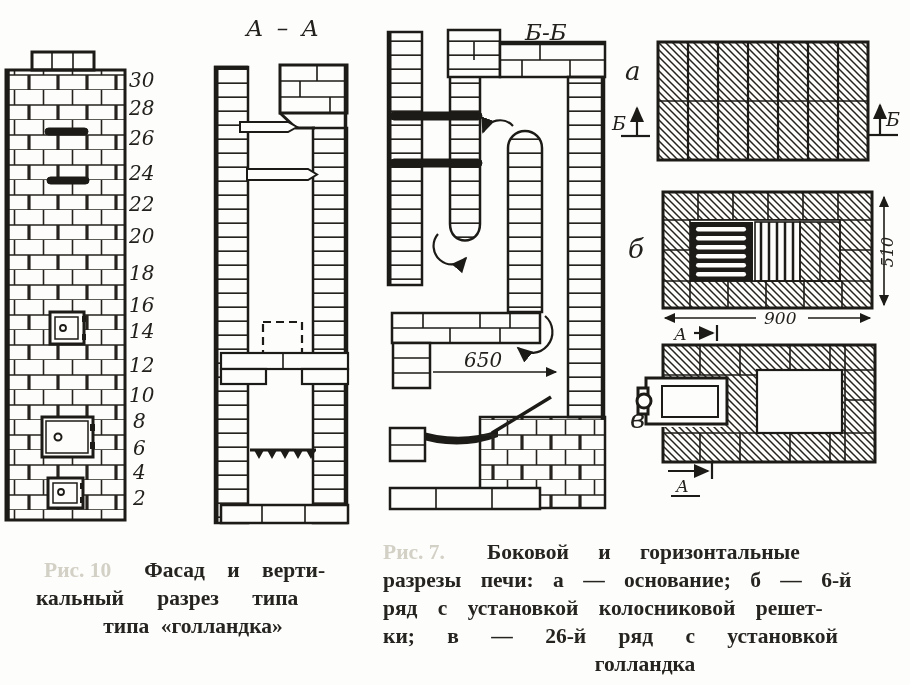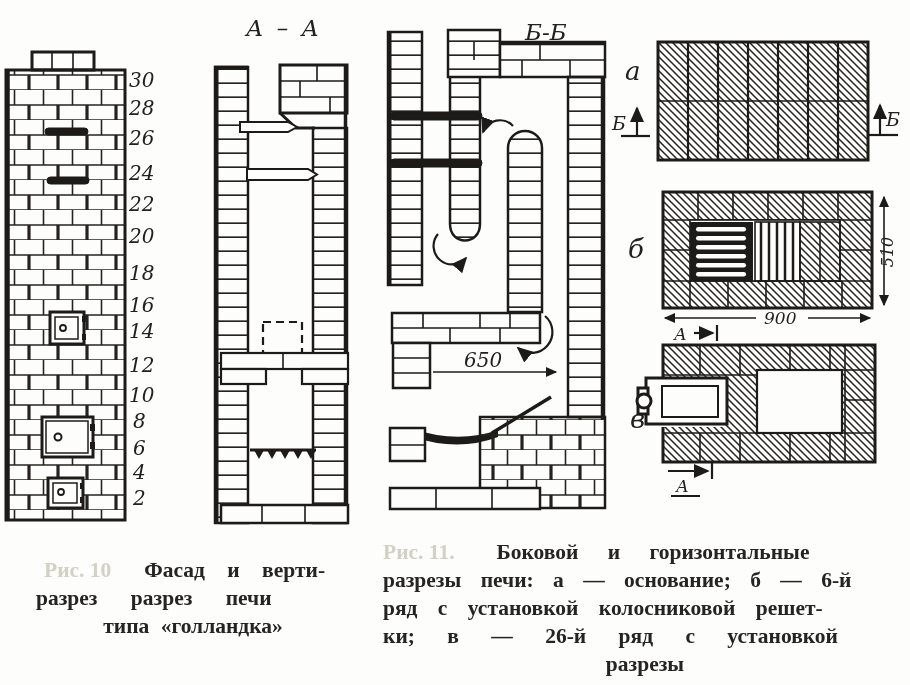--- a/index.html
+++ b/index.html
@@ -262,28 +262,28 @@
       <line x1="671" y1="496" x2="700" y2="496" stroke-width="2"></line>
     </g>
   </g>
 </svg>
 
 <div class="cap cap-left">
   <div class="cap-line l1">
     <span class="faint">Рис. 10</span>
     <span class="t ws17">Фасад и верти-</span>
   </div>
-  <div class="cap-line ws28 pl8">разрез разрез печи</div>
+  <div class="cap-line ws28 pl8">кальный разрез типа</div>
   <div class="cap-line ws6 center">типа «голландка»</div>
 </div>
 
 <div class="cap cap-right">
   <div class="cap-line l1">
-    <span class="faint">Рис. 11.</span>
+    <span class="faint">Рис. 7.</span>
     <span class="t ws24">Боковой и горизонтальные</span>
   </div>
   <div class="cap-line ws14">разрезы печи: а — основание; б — 6-й</div>
   <div class="cap-line ws15">ряд с установкой колосниковой решет-</div>
   <div class="cap-line ws27">ки; в — 26-й ряд с установкой</div>
-  <div class="cap-line center">разрезы</div>
+  <div class="cap-line center">голландка</div>
 </div>
 
 </div>
 
 </body></html>

